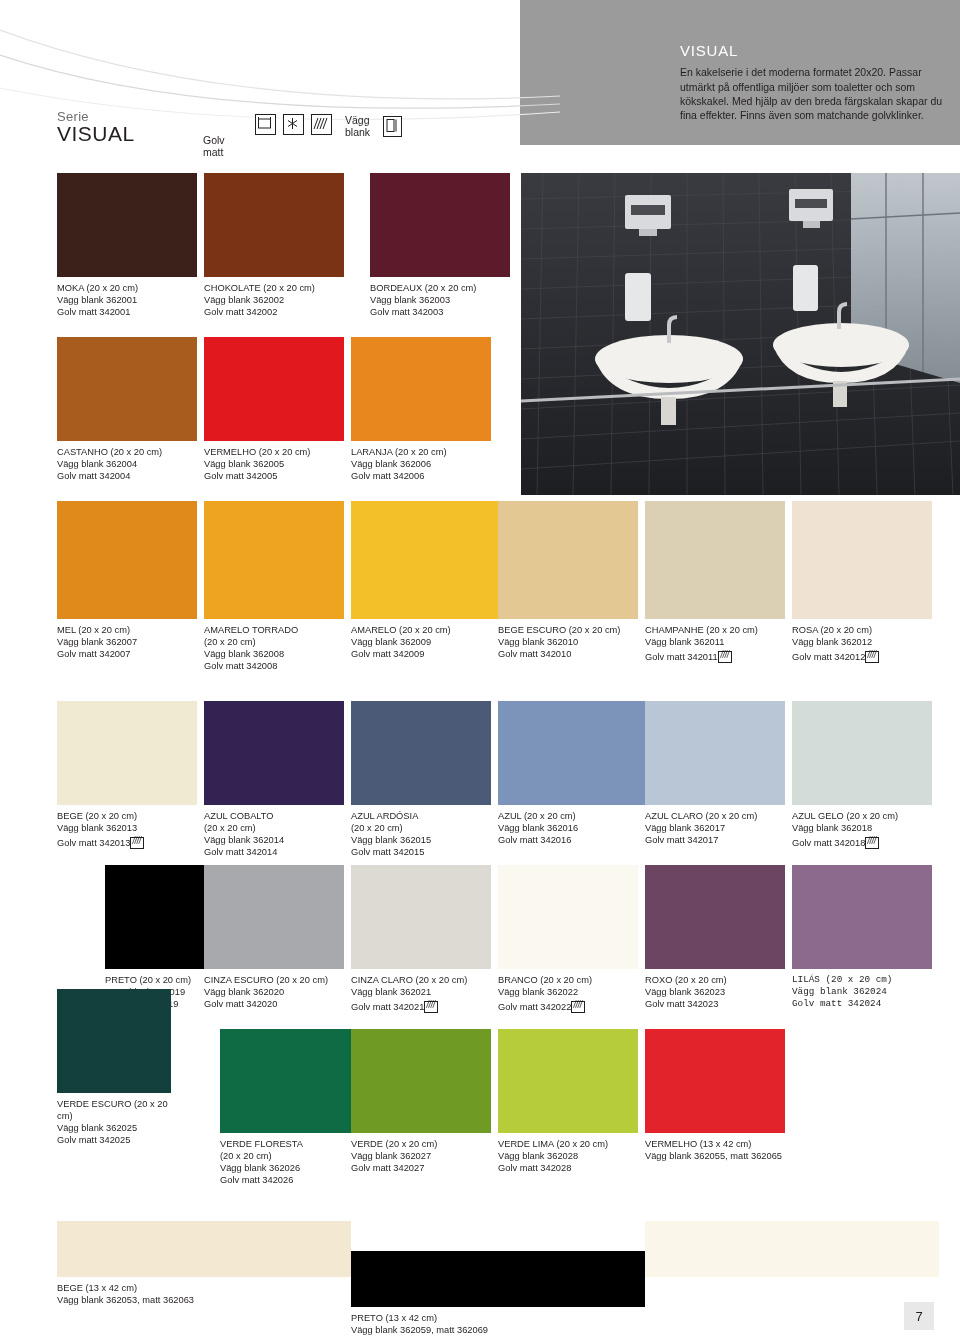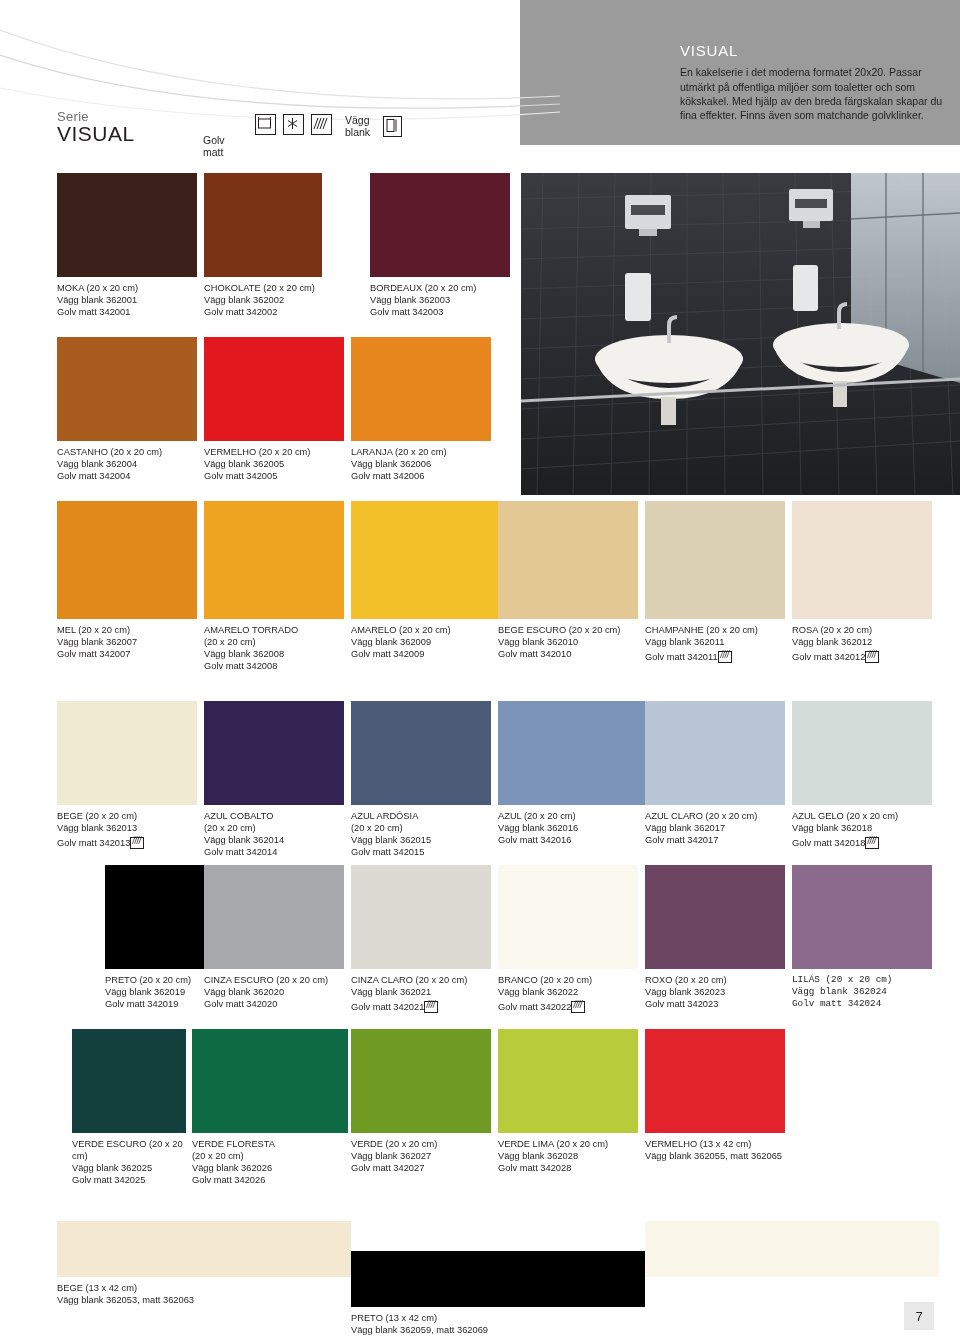--- a/index.html
+++ b/index.html
@@ -205,21 +205,21 @@
 
     <line x1="0" y1="228" x2="439" y2="206" stroke="#b9bbbe" stroke-width="3"></line>
   </svg>
 </div>
 
 <div id="grid">
     <div class="swatch" style="left: 57px; top: 173px; width: 140px;">
       <div class="sw-color" style="height: 104px; background: rgb(59, 33, 25);"></div>
       <div class="cap"><span class="ln">MOKA (20 x 20 cm)</span><span class="ln">Vägg blank 362001</span><span class="ln">Golv matt 342001</span></div>
     </div>
-    <div class="swatch" style="left: 204px; top: 173px; width: 118px;">
+    <div class="swatch" style="left: 204px; top: 173px; width: 140px;">
       <div class="sw-color" style="height: 104px; background: rgb(123, 51, 22);"></div>
       <div class="cap"><span class="ln">CHOKOLATE (20 x 20 cm)</span><span class="ln">Vägg blank 362002</span><span class="ln">Golv matt 342002</span></div>
     </div>
     <div class="swatch" style="left: 351px; top: 173px; width: 140px; padding-left: 19px;">
       <div class="sw-color" style="height: 104px; background: rgb(92, 27, 42);"></div>
       <div class="cap"><span class="ln">BORDEAUX (20 x 20 cm)</span><span class="ln">Vägg blank 362003</span><span class="ln">Golv matt 342003</span></div>
     </div>
     <div class="swatch" style="left: 57px; top: 337px; width: 140px;">
       <div class="sw-color" style="height: 104px; background: rgb(168, 92, 30);"></div>
       <div class="cap"><span class="ln">CASTANHO (20 x 20 cm)</span><span class="ln">Vägg blank 362004</span><span class="ln">Golv matt 342004</span></div>
@@ -339,25 +339,25 @@
             </svg></span></span></div>
     </div>
     <div class="swatch" style="left: 645px; top: 865px; width: 140px;">
       <div class="sw-color" style="height: 104px; background: rgb(108, 69, 99);"></div>
       <div class="cap"><span class="ln">ROXO (20 x 20 cm)</span><span class="ln">Vägg blank 362023</span><span class="ln">Golv matt 342023</span></div>
     </div>
     <div class="swatch" style="left: 792px; top: 865px; width: 140px; font-family: Liberation Mono, monospace;">
       <div class="sw-color" style="height: 104px; background: rgb(140, 106, 141);"></div>
       <div class="cap"><span class="ln">LILÁS (20 x 20 cm)</span><span class="ln">Vägg blank 362024</span><span class="ln">Golv matt 342024</span></div>
     </div>
-    <div class="swatch" style="left: 57px; top: 1029px; width: 114px; margin-left: 15px;">
+    <div class="swatch" style="left: 57px; top: 989px; width: 114px;">
       <div class="sw-color" style="height: 104px; background: rgb(19, 63, 60);"></div>
       <div class="cap"><span class="ln">VERDE ESCURO (20 x 20 cm)</span><span class="ln">Vägg blank 362025</span><span class="ln">Golv matt 342025</span></div>
     </div>
-    <div class="swatch" style="left: 192px; top: 1029px; width: 156px;">
+    <div class="swatch" style="left: 220px; top: 1029px; width: 140px;">
       <div class="sw-color" style="height: 104px; background: rgb(15, 107, 68);"></div>
       <div class="cap"><span class="ln">VERDE FLORESTA</span><span class="ln">(20 x 20 cm)</span><span class="ln">Vägg blank 362026</span><span class="ln">Golv matt 342026</span></div>
     </div>
     <div class="swatch" style="left: 351px; top: 1029px; width: 140px;">
       <div class="sw-color" style="height: 104px; background: rgb(111, 155, 37);"></div>
       <div class="cap"><span class="ln">VERDE (20 x 20 cm)</span><span class="ln">Vägg blank 362027</span><span class="ln">Golv matt 342027</span></div>
     </div>
     <div class="swatch" style="left: 498px; top: 1029px; width: 140px;">
       <div class="sw-color" style="height: 104px; background: rgb(182, 204, 58);"></div>
       <div class="cap"><span class="ln">VERDE LIMA (20 x 20 cm)</span><span class="ln">Vägg blank 362028</span><span class="ln">Golv matt 342028</span></div>

